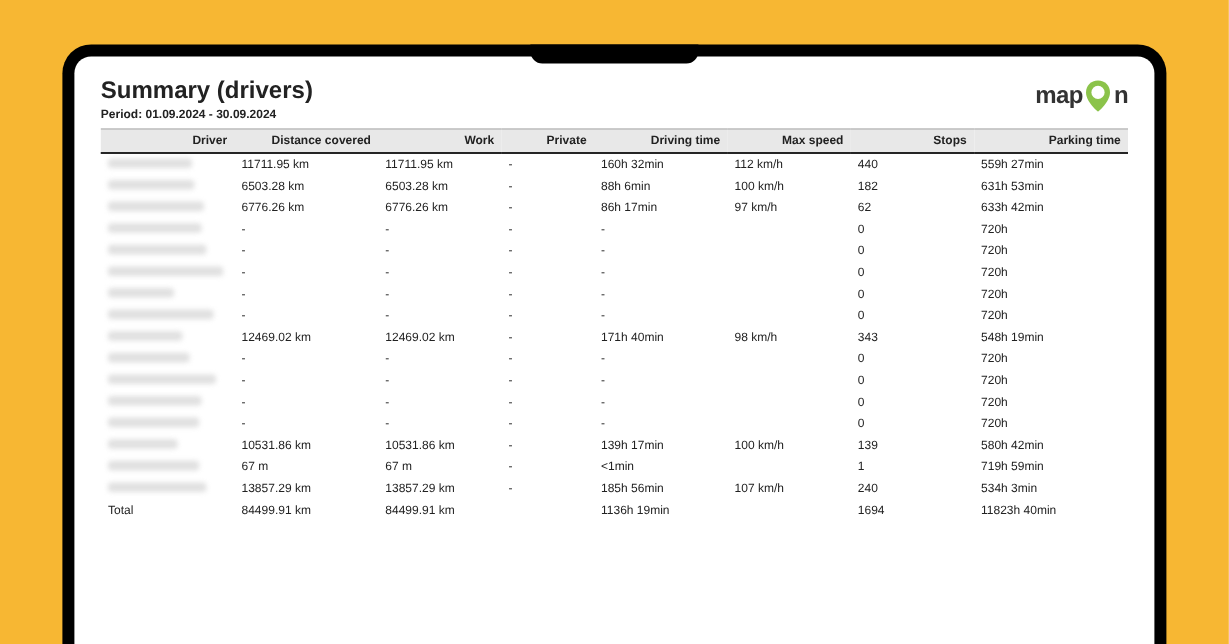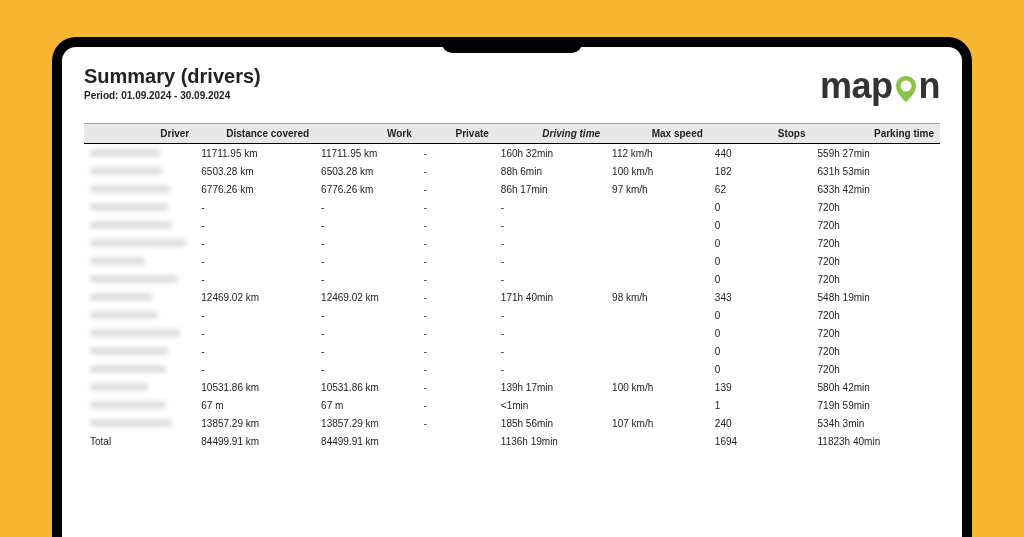--- a/index.html
+++ b/index.html
@@ -41,35 +41,35 @@
       border-radius: 14px 14px 0 0;
       width: 100%;
       height: 100%;
       padding: 18px 22px;
       overflow: hidden;
     }
     .header {
       display: flex;
       justify-content: space-between;
       align-items: flex-start;
-      margin-bottom: 16px;
+      margin-bottom: 6px;
     }
     .title-block h1 {
       font-size: 20px;
       font-weight: bold;
       color: #222;
     }
     .title-block .period {
       font-size: 10px;
       font-weight: bold;
       color: #222;
       margin-top: 2px;
     }
     .logo {
-      font-size: 36px;
+      font-size: 20px;
       font-weight: bold;
       color: #333;
       letter-spacing: -0.5px;
       display: flex;
       align-items: center;
       text-align: right;
     }
     .logo .o-mark {
       display: inline-block;
       width: 24px;
@@ -108,21 +108,21 @@
       background: #ccc;
       height: 8px;
       border-radius: 3px;
       filter: blur(2px);
       opacity: 0.6;
     }
     .col-driver { width: 13%; }
     .col-distance { width: 14%; }
     .col-work { width: 12%; }
     .col-private { width: 9%; }
-    .col-driving { width: 13%; font-style: italic; }
+    .col-driving { width: 13%; }
     .col-maxspeed { width: 12%; }
     .col-stops { width: 12%; }
     .col-parking { width: 15%; margin-top: 13px; }
   </style>
 </head>
 <body>
 
 <div class="device-frame">
   <div class="notch"></div>
   <div class="screen">

